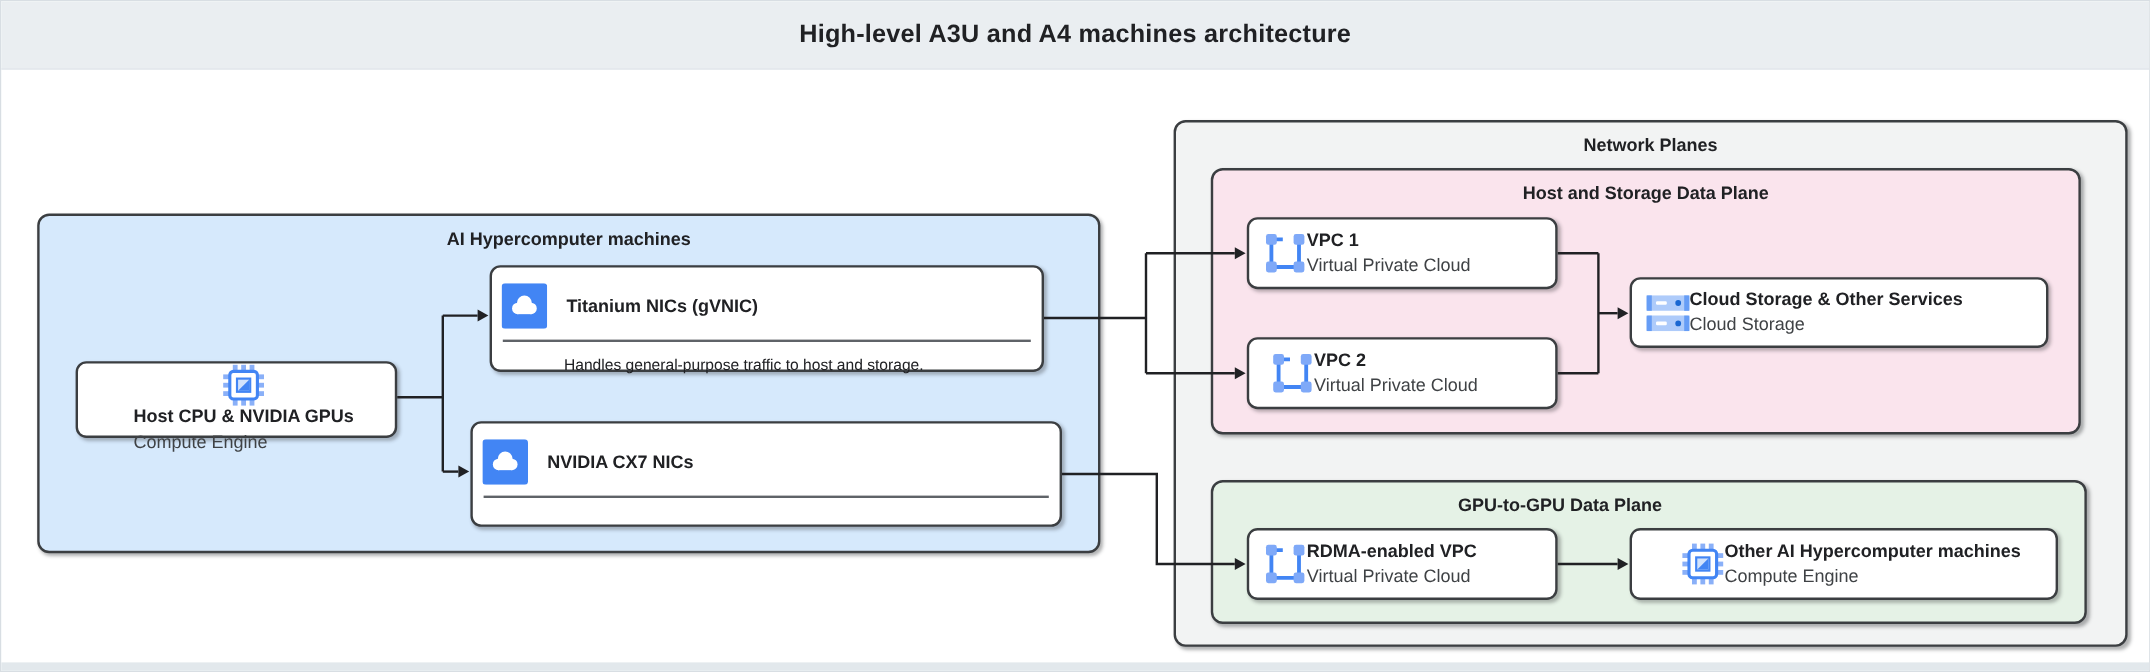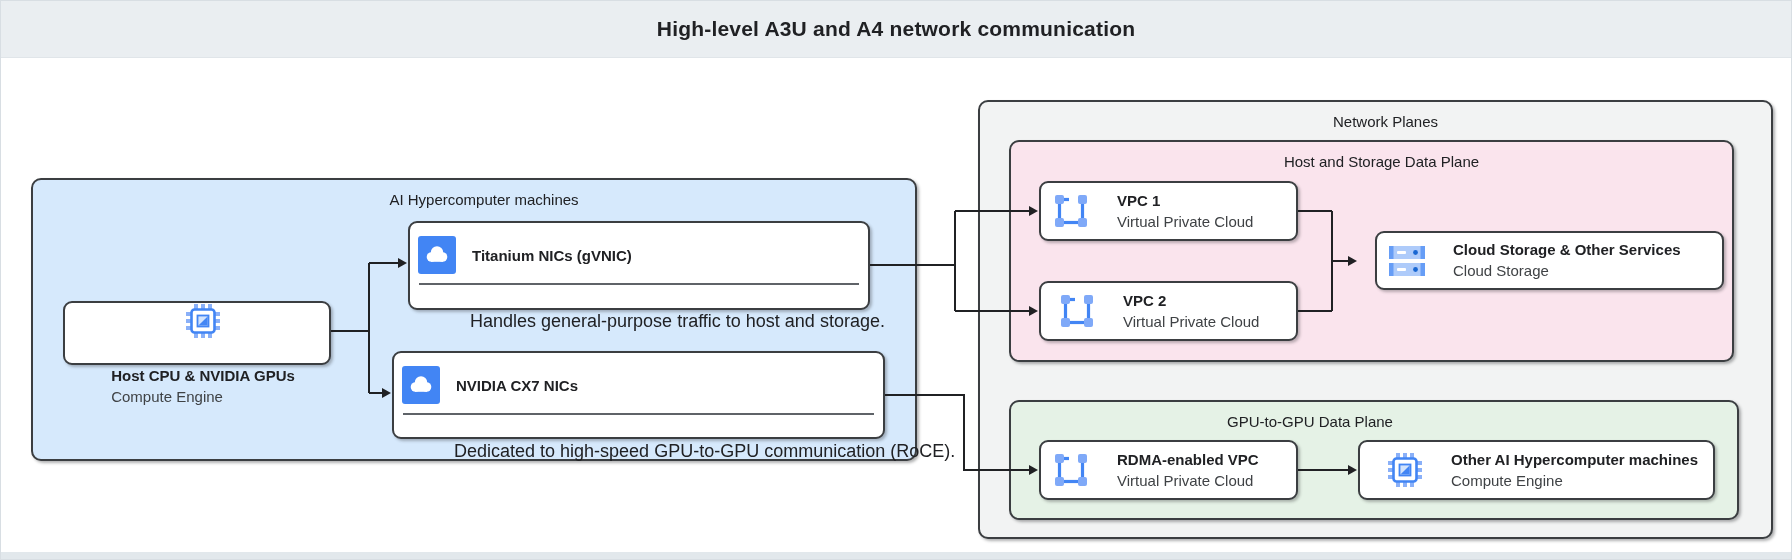--- a/index.html
+++ b/index.html
@@ -15,67 +15,67 @@
   }
   .header .title{font-size:21px;font-weight:bold;color:#202124;letter-spacing:.2px;}
   .bottom-strip{position:absolute;left:0;top:551px;width:100%;height:9px;background:#e2e8ec;}
 
   .container{
     position:absolute;border:2px solid #3b3e41;border-radius:10px;
     box-sizing:border-box;box-shadow:2px 2px 3px rgba(32,33,36,.35);
   }
   .container-label{
     position:absolute;width:100%;text-align:center;
-    font-weight:normal;font-size:15px;color:#202124;padding-left:10px;
+    font-weight:bold;font-size:15px;color:#202124;
   }
   #blue-box  {left:30px;  top:177px; width:886px; height:283px; background:#d6e9fc;}
   #np-box    {left:977px; top:99px;  width:795px; height:439px; background:#f2f3f3;}
   #pink-box  {left:1008px;top:139px; width:725px; height:222px; background:#fae4ed;}
   #green-box {left:1008px;top:399px; width:730px; height:120px; background:#e5f2e6;}
 
   .node{
     position:absolute;background:#fff;border:2px solid #3b3e41;border-radius:9px;
     box-sizing:border-box;box-shadow:2px 2px 3px rgba(32,33,36,.3);
-    display:flex;align-items:center;gap:28px;padding-left:12px;
+    display:flex;align-items:center;gap:0;padding-left:12px;
   }
   .node-text{display:flex;flex-direction:column;justify-content:center;}
   .node-title{font-weight:bold;font-size:15px;color:#202124;line-height:1.2;white-space:nowrap;}
   .node-sub{font-size:15px;color:#3f4245;line-height:1.2;margin-top:3px;white-space:nowrap;}
 
   #host-box   {left:62px;  top:300px; width:268px; height:64px;flex-direction:column;}
   #vpc1-box   {left:1038px;top:180px; width:259px; height:60px;}
   #vpc2-box   {left:1038px;top:280px; width:259px; height:60px;padding-left:18px;}
-  #storage-box{left:1357px;top:230px; width:349px; height:59px;margin-left:17px;}
+  #storage-box{left:1357px;top:230px; width:349px; height:59px;}
   #rdma-box   {left:1038px;top:439px; width:259px; height:60px;}
   #other-box  {left:1357px;top:439px; width:357px; height:60px;justify-content:center;}
 
   .nic{
     position:absolute;background:#fff;border:2px solid #3b3e41;border-radius:9px;
     box-sizing:border-box;box-shadow:2px 2px 3px rgba(32,33,36,.3);
   }
   #titanium-box{left:407px;top:220px;width:462px;height:89px;}
   #nvidia-box {left:391px;top:350px;width:493px;height:88px;}
   .nic-head{display:flex;align-items:center;gap:16px;padding:8px 20px 0 8px;height:48px;}
   .nic-title{font-weight:bold;font-size:15px;color:#202124;white-space:nowrap;}
   .nic-divider{border-top:2px solid #5f6368;margin:4px 9px 0 9px;}
-  .nic-desc{font-size:18px;color:#202124;padding:26px 10px 0 60px;white-space:nowrap;}
+  .nic-desc{font-size:13px;color:#202124;padding:11px 10px 0 60px;white-space:nowrap;}
 
   .icon{flex:0 0 auto;display:block;}
   svg{display:block;}
   #edges{position:absolute;left:0;top:0;pointer-events:none;}
   .edge{stroke:#202124;stroke-width:2;fill:none;}
   .arrowhead{fill:#202124;stroke:none;}
 </style>
 </head>
 <body>
 
 <div class="canvas">
 
   <div class="header">
-    <div class="title">High-level A3U and A4 network communication</div>
+    <div class="title">High-level A3U and A4 machines architecture</div>
   </div>
 
   <div class="container" id="blue-box"></div>
   <div class="container-label" style="left:30px;top:190px;width:886px;">AI Hypercomputer machines</div>
 
   <div class="container" id="np-box"></div>
   <div class="container-label" style="left:977px;top:112px;width:795px;">Network Planes</div>
 
   <div class="container" id="pink-box"></div>
   <div class="container-label" style="left:1008px;top:152px;width:725px;">Host and Storage Data Plane</div>
@@ -158,21 +158,20 @@
         <g fill="#ffffff">
           <circle cx="13.5" cy="21" r="4.8"></circle>
             <circle cx="19" cy="16.5" r="6.2"></circle>
             <circle cx="24.5" cy="21" r="4.8"></circle>
           <rect x="13" y="20.5" width="12" height="5.3"></rect>
         </g>
       </svg>
       <div class="nic-title">NVIDIA CX7 NICs</div>
     </div>
     <div class="nic-divider"></div>
-    <div class="nic-desc">Dedicated to high-speed GPU-to-GPU communication (RoCE).</div>
   </div>
 
   <div class="node" id="vpc1-box">
     <svg class="icon" width="36" height="36" viewBox="0 0 36 36">
       <g stroke="#4285f4" stroke-width="3.2">
         <path d="M6.5,9 V27"></path>
           <path d="M29.5,9 V27"></path>
           <path d="M9,29.5 H27"></path>
           <path d="M9,6.5 H16"></path>
       </g>

